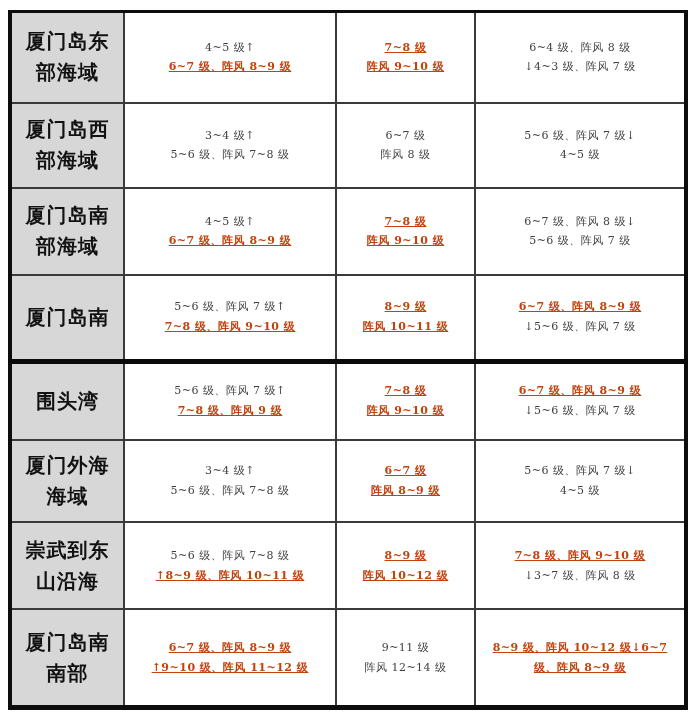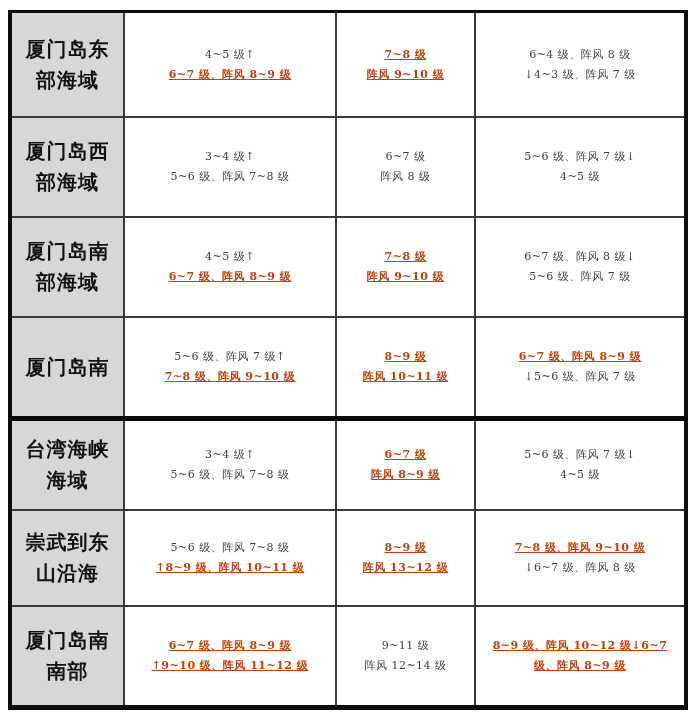--- a/index.html
+++ b/index.html
@@ -153,21 +153,38 @@
             <div class="ln b">8~9 级</div>
             <div class="ln b">阵风 10~11 级</div>
           </td>
           <td>
             <div class="ln b">6~7 级、阵风 8~9 级</div>
             <div class="ln">↓5~6 级、阵风 7 级</div>
           </td>
         </tr>
         <tr>
           <th>
-            <div class="ln">台湾海峡</div>
+            <div class="ln">围头湾</div>
+          </th>
+          <td>
+            <div class="ln">5~6 级、阵风 7 级↑</div>
+            <div class="ln b">7~8 级、阵风 9 级</div>
+          </td>
+          <td>
+            <div class="ln b">7~8 级</div>
+            <div class="ln b">阵风 9~10 级</div>
+          </td>
+          <td>
+            <div class="ln b">6~7 级、阵风 8~9 级</div>
+            <div class="ln">↓5~6 级、阵风 7 级</div>
+          </td>
+        </tr>
+        <tr>
+          <th>
+            <div class="ln">厦门外海</div>
             <div class="ln">海域</div>
           </th>
           <td>
             <div class="ln">3~4 级↑</div>
             <div class="ln">5~6 级、阵风 7~8 级</div>
           </td>
           <td>
             <div class="ln b">6~7 级</div>
             <div class="ln b">阵风 8~9 级</div>
           </td>
@@ -180,25 +197,25 @@
           <th>
             <div class="ln">崇武到东</div>
             <div class="ln">山沿海</div>
           </th>
           <td>
             <div class="ln">5~6 级、阵风 7~8 级</div>
             <div class="ln b">↑8~9 级、阵风 10~11 级</div>
           </td>
           <td>
             <div class="ln b">8~9 级</div>
-            <div class="ln b">阵风 13~12 级</div>
+            <div class="ln b">阵风 10~12 级</div>
           </td>
           <td>
             <div class="ln b">7~8 级、阵风 9~10 级</div>
-            <div class="ln">↓6~7 级、阵风 8 级</div>
+            <div class="ln">↓3~7 级、阵风 8 级</div>
           </td>
         </tr>
         <tr>
           <th>
             <div class="ln">厦门岛南</div>
             <div class="ln">南部</div>
           </th>
           <td>
             <div class="ln b">6~7 级、阵风 8~9 级</div>
             <div class="ln b">↑9~10 级、阵风 11~12 级</div>

